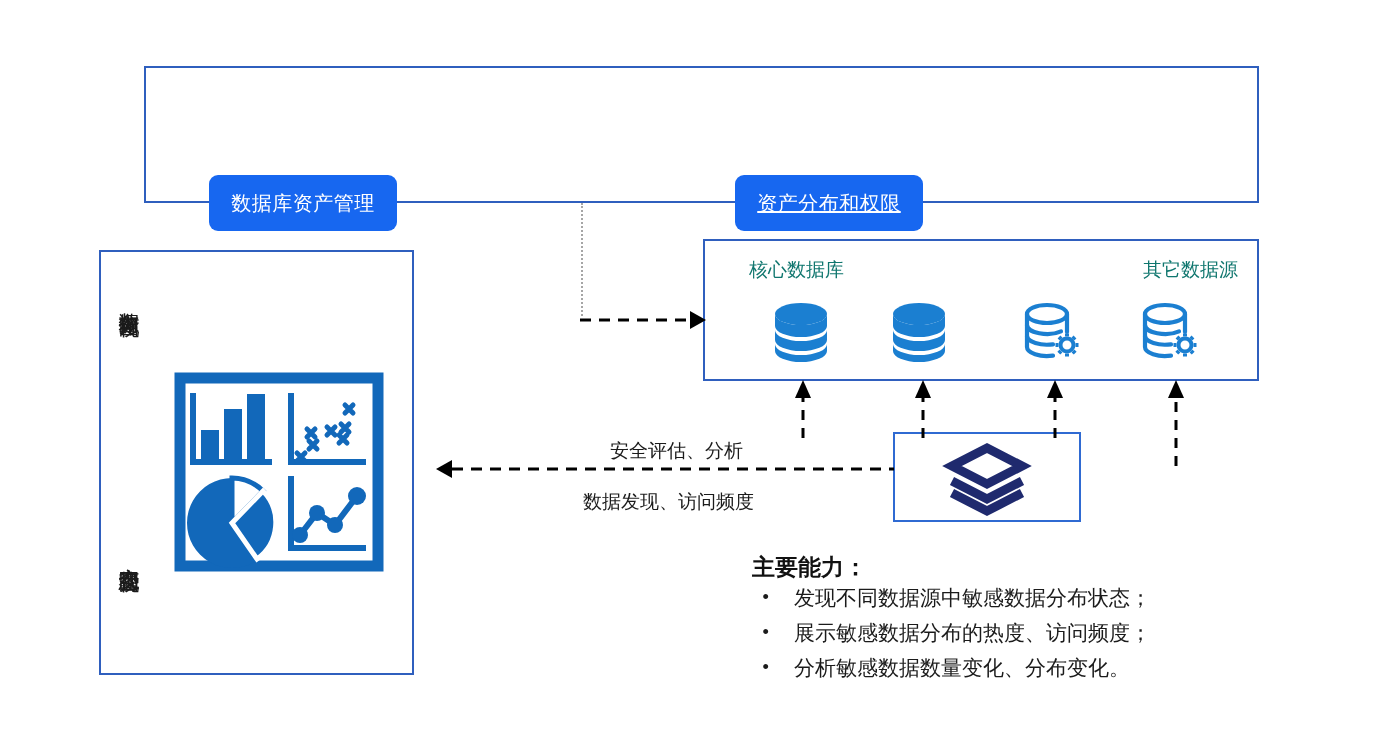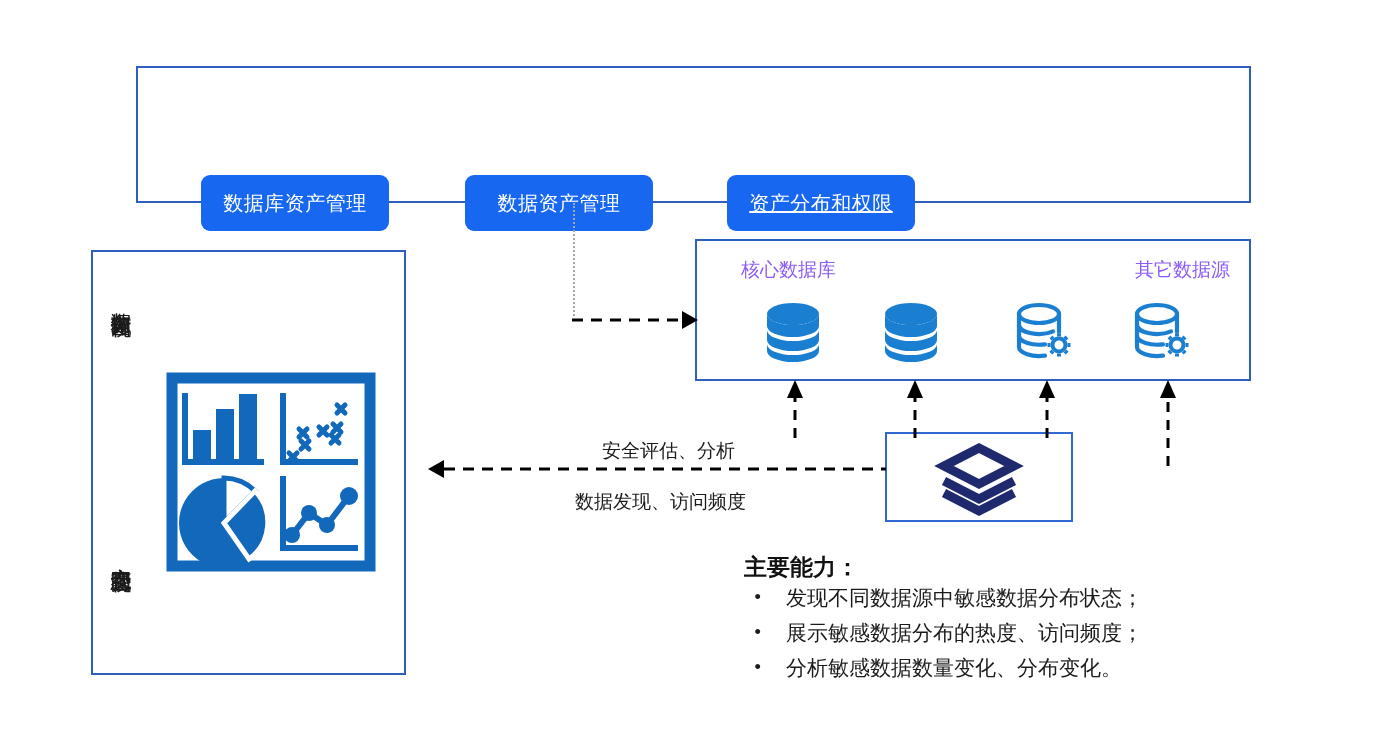--- a/index.html
+++ b/index.html
@@ -1,21 +1,21 @@
 <!DOCTYPE html>
 <html><head>
 <meta charset="utf-8">
 <style>
   html,body{margin:0;padding:0;}
   body{
     width:1396px;height:736px;background:#ffffff;overflow:hidden;
     font-family:"Liberation Sans","DejaVu Sans",sans-serif;
     position:relative;
   }
-  .stage{position:absolute;left:4px;top:0;width:1204px;height:736px;padding-left:20px;}
+  .stage{position:absolute;left:12px;top:0;width:1204px;height:736px;padding-left:20px;}
   .abs{position:absolute;}
 
   
   #top-panel{
     left:132px;top:66px;width:1115px;height:137px;
     border:2px solid #2f5fbe;background:#fff;box-sizing:border-box;
   }
   .pill{
     position:absolute;top:107px;height:56px;border-radius:9px;
     background:#1767f0;color:#fff;display:flex;align-items:center;justify-content:center;
@@ -36,21 +36,21 @@
   #vtext-2{top:551px;height:126px;}
 
   
   #chart-icon{left:163px;top:373px;width:208px;height:198px;}
 
   
   #db-panel{
     left:691px;top:239px;width:556px;height:142px;
     border:2px solid #2f5fbe;background:#fff;box-sizing:border-box;
   }
-  .db-label{position:absolute;top:257px;font-size:19px;color:#8b5cf6;white-space:nowrap;}
+  .db-label{position:absolute;top:257px;font-size:19px;color:#0f766e;white-space:nowrap;}
   #db-label-core{left:737px;}
   #db-label-other{left:1103px;margin-left:28px;}
   .db-icon{position:absolute;top:301px;width:64px;height:60px;}
 
   
   #engine-box{
     left:881px;top:432px;width:188px;height:90px;
     border:2px solid #2f6ad2;background:#fff;box-sizing:border-box;
   }
   #engine-icon{position:absolute;left:932px;top:443px;width:86px;height:68px;}
@@ -79,23 +79,20 @@
   svg{display:block;overflow:visible;}
 </style>
 </head>
 <body>
 
 <div class="stage">
 
   <div class="abs" id="top-panel">
     <div class="pill" id="pill-0" style="left:63px;width:188px;">
       <span>数据库资产管理</span>
-    </div>
-    <div class="pill" id="pill-1" style="left:327px;width:188px;">
-      <span>数据资产管理</span>
     </div>
     <div class="pill" id="pill-2" style="left:589px;width:188px;text-decoration:underline;">
       <span>资产分布和权限</span>
     </div>
   </div>
 
   <div class="abs" id="left-panel"></div>
 
   <div class="abs vtext" id="vtext-1">数据分布视图</div>
   <div class="abs vtext" id="vtext-2">安全态势视图</div>

